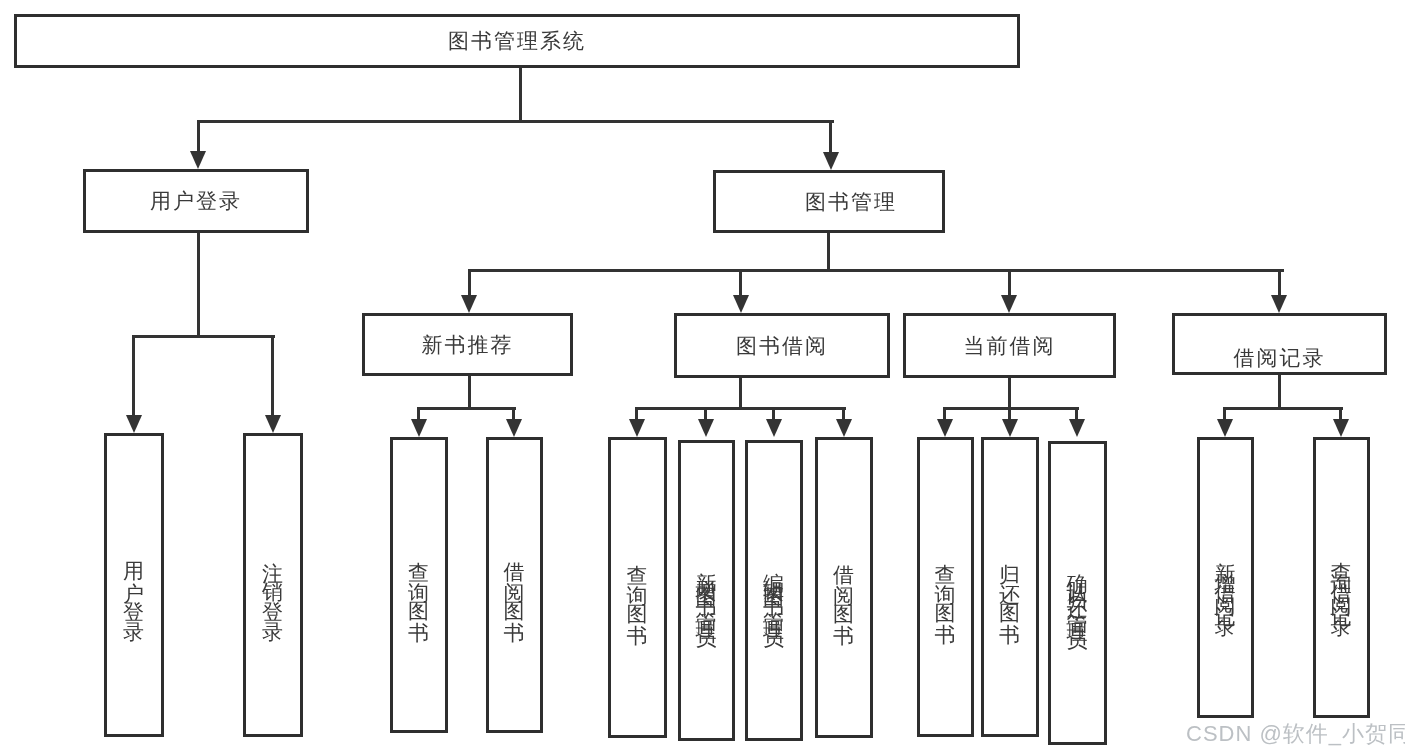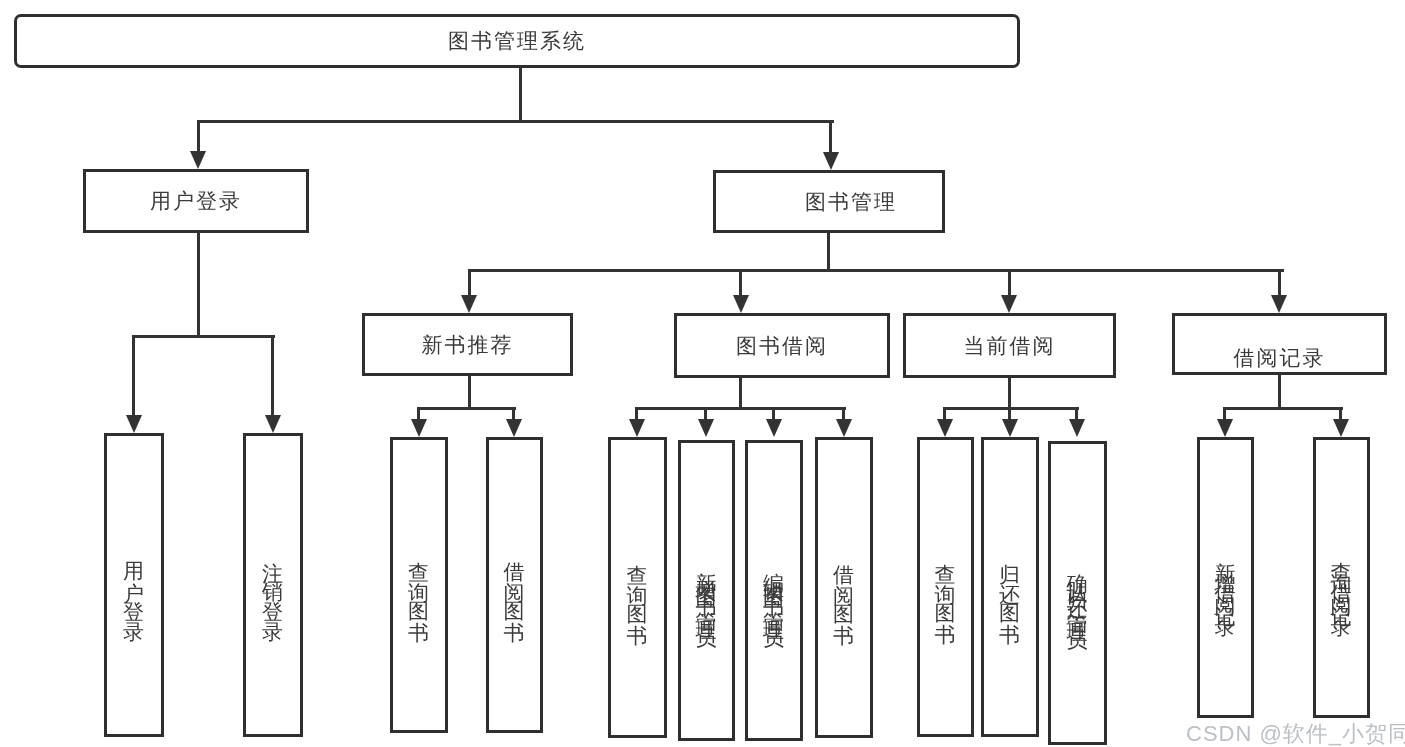--- a/index.html
+++ b/index.html
@@ -67,21 +67,21 @@
     letter-spacing: 1px;
     white-space: nowrap;
     z-index: 5;
   }
 </style>
 </head>
 <body>
 
 <div class="stage">
 
-  <div class="box" style="left:14px; top:14px; width:1006px; height:54px;border-radius:7px;">
+  <div class="box" style="left:14px; top:14px; width:1006px; height:54px;">
     <span>图书管理系统</span>
   </div>
 
   <div class="v" style="left:519px; top:68px; height:53px;"></div>
   <div class="h" style="left:197px; top:120px; width:637px;"></div>
   <div class="v" style="left:197px; top:120px; height:32px;"></div>
   <div class="ah" style="left:190px; top:151px;"></div>
   <div class="v" style="left:829px; top:120px; height:33px;"></div>
   <div class="ah" style="left:823px; top:152px;"></div>
 

